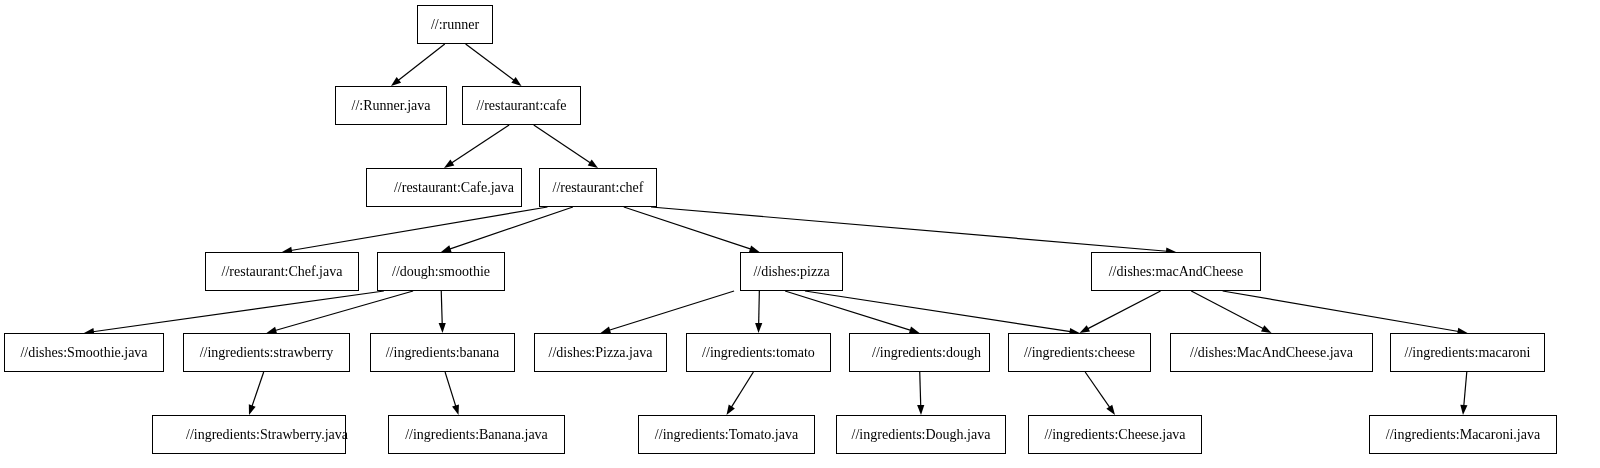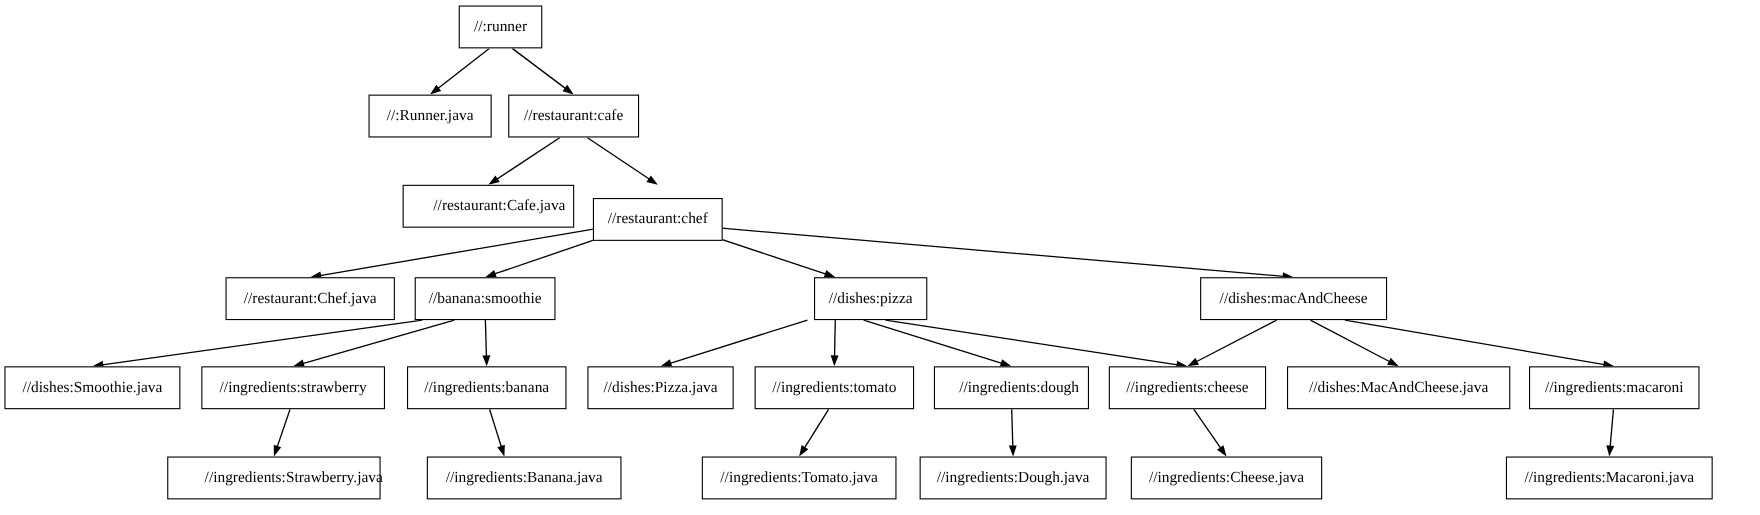--- a/index.html
+++ b/index.html
@@ -104,28 +104,28 @@
     </div>
     <div class="node" style="left: 335px; top: 86px; width: 112px;">
       <span class="node-label">//:Runner.java</span>
     </div>
     <div class="node" style="left: 462px; top: 86px; width: 119px;">
       <span class="node-label">//restaurant:cafe</span>
     </div>
     <div class="node" style="left: 366px; top: 168px; width: 156px; padding-left: 20px;">
       <span class="node-label">//restaurant:Cafe.java</span>
     </div>
-    <div class="node" style="left: 539px; top: 168px; width: 118px; margin-top: 12px;">
+    <div class="node" style="left: 539px; top: 168px; width: 118px;">
       <span class="node-label">//restaurant:chef</span>
     </div>
     <div class="node" style="left: 205px; top: 252px; width: 154px;">
       <span class="node-label">//restaurant:Chef.java</span>
     </div>
     <div class="node" style="left: 377px; top: 252px; width: 128px;">
-      <span class="node-label">//banana:smoothie</span>
+      <span class="node-label">//dough:smoothie</span>
     </div>
     <div class="node" style="left: 740px; top: 252px; width: 103px;">
       <span class="node-label">//dishes:pizza</span>
     </div>
     <div class="node" style="left: 1091px; top: 252px; width: 170px;">
       <span class="node-label">//dishes:macAndCheese</span>
     </div>
     <div class="node" style="left: 4px; top: 333px; width: 160px;">
       <span class="node-label">//dishes:Smoothie.java</span>
     </div>

